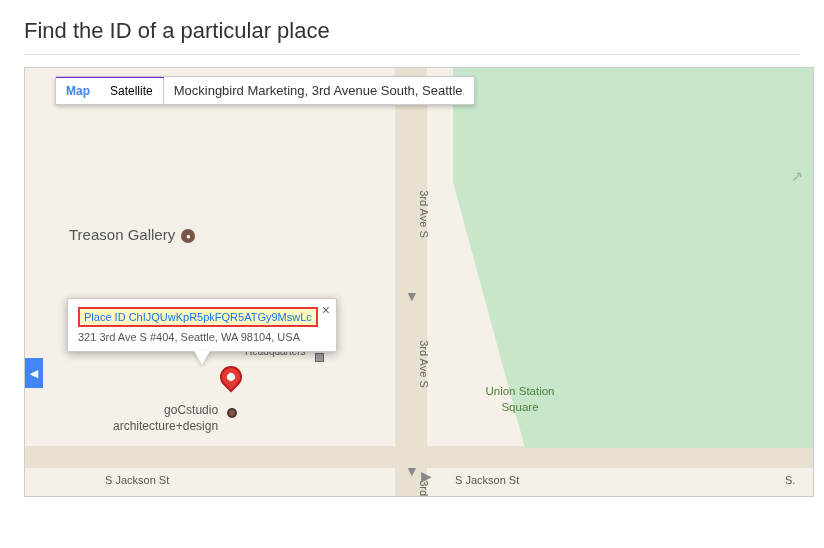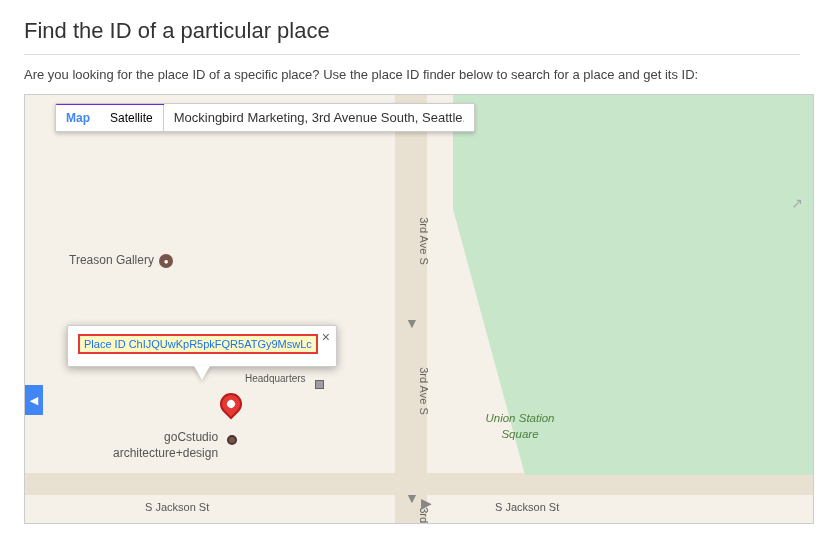--- a/index.html
+++ b/index.html
@@ -127,21 +127,20 @@
       transform-origin: center center;
       white-space: nowrap;
     }
 
     
     .road-label-h {
       position: absolute;
       font-size: 11px;
       color: #555;
       white-space: nowrap;
-      margin-left: 40px;
     }
 
     
     .small-marker {
       position: absolute;
       width: 10px;
       height: 10px;
       border-radius: 50%;
       background: #888;
       border: 2px solid #666;
@@ -256,27 +255,26 @@
       padding: 3px 1px;
     }
 
     
     .union-station-label {
       position: absolute;
       font-size: 11.5px;
       color: #4e7f3a;
       text-align: center;
       line-height: 1.4;
-      font-style: italic;
     }
 
     
     .treason-label {
       position: absolute;
-      font-size: 12px;
+      font-size: 15px;
       color: #555;
     }
 
     .treason-icon {
       display: inline-block;
       width: 14px;
       height: 14px;
       background: #795548;
       border-radius: 50%;
       vertical-align: middle;
@@ -318,21 +316,20 @@
       background: #9e9e9e;
       border: 1px solid #666;
     }
   </style>
 </head>
 <body>
 
 <div class="page-wrapper">
   <h1 class="page-title">Find the ID of a particular place</h1>
   <hr class="divider">
-  <p class="description">Are you looking for the place ID of a specific place? Use the place ID finder below to search for a place and get its ID:</p>
 
   <div class="map-outer">
 
     <div class="map-bg"></div>
 
     <div class="street-v1"></div>
     <div class="street-h-bottom"></div>
 
     <div class="park-area"></div>
 
@@ -372,20 +369,21 @@
 
     <div class="small-marker" style="top: 340px; left: 202px; background: #795548; border-color: #4e342e;"></div>
 
     <div class="pin-marker" style="top: 298px; left: 195px;">
       <div class="pin-head"></div>
     </div>
 
     <div class="map-popup">
       <span class="popup-close">×</span>
       <div class="popup-place-id">Place ID ChIJQUwKpR5pkFQR5ATGy9MswLc</div>
+      <div class="popup-address">321 3rd Ave S #404, Seattle, WA 98104, USA</div>
       <div class="popup-tail"></div>
     </div>
 
     <div class="map-search-bar">
       <div class="map-type-buttons">
         <button class="map-type-btn active">Map</button>
         <button class="map-type-btn">Satellite</button>
       </div>
       <input class="map-search-input" type="text" value="Mockingbird Marketing, 3rd Avenue South, Seattle, WA, ..." style="">
     </div>

